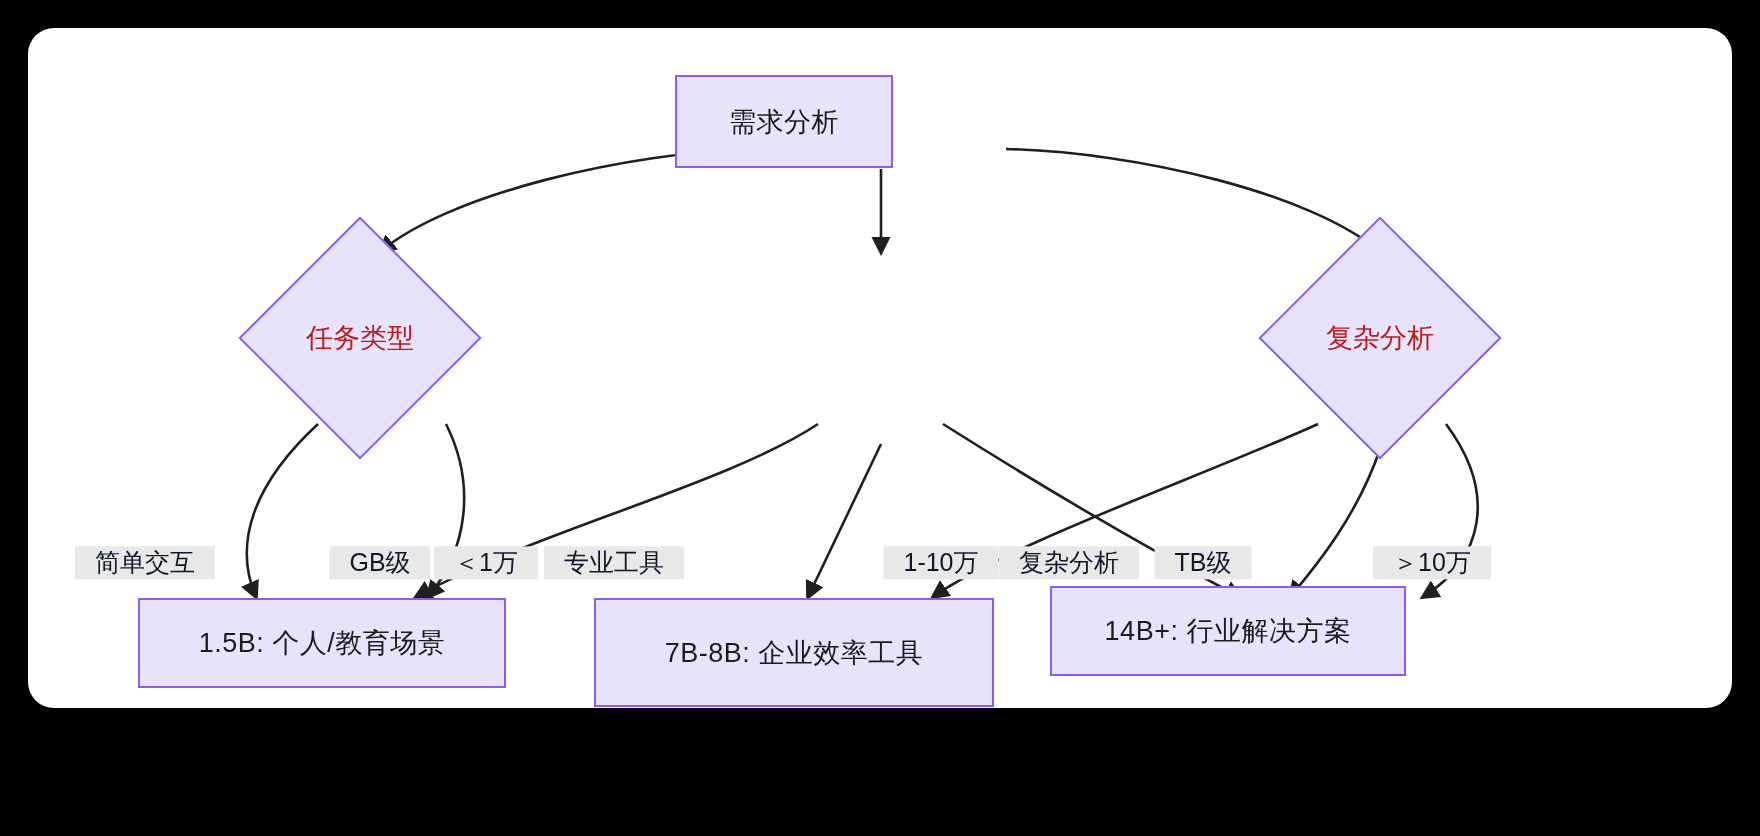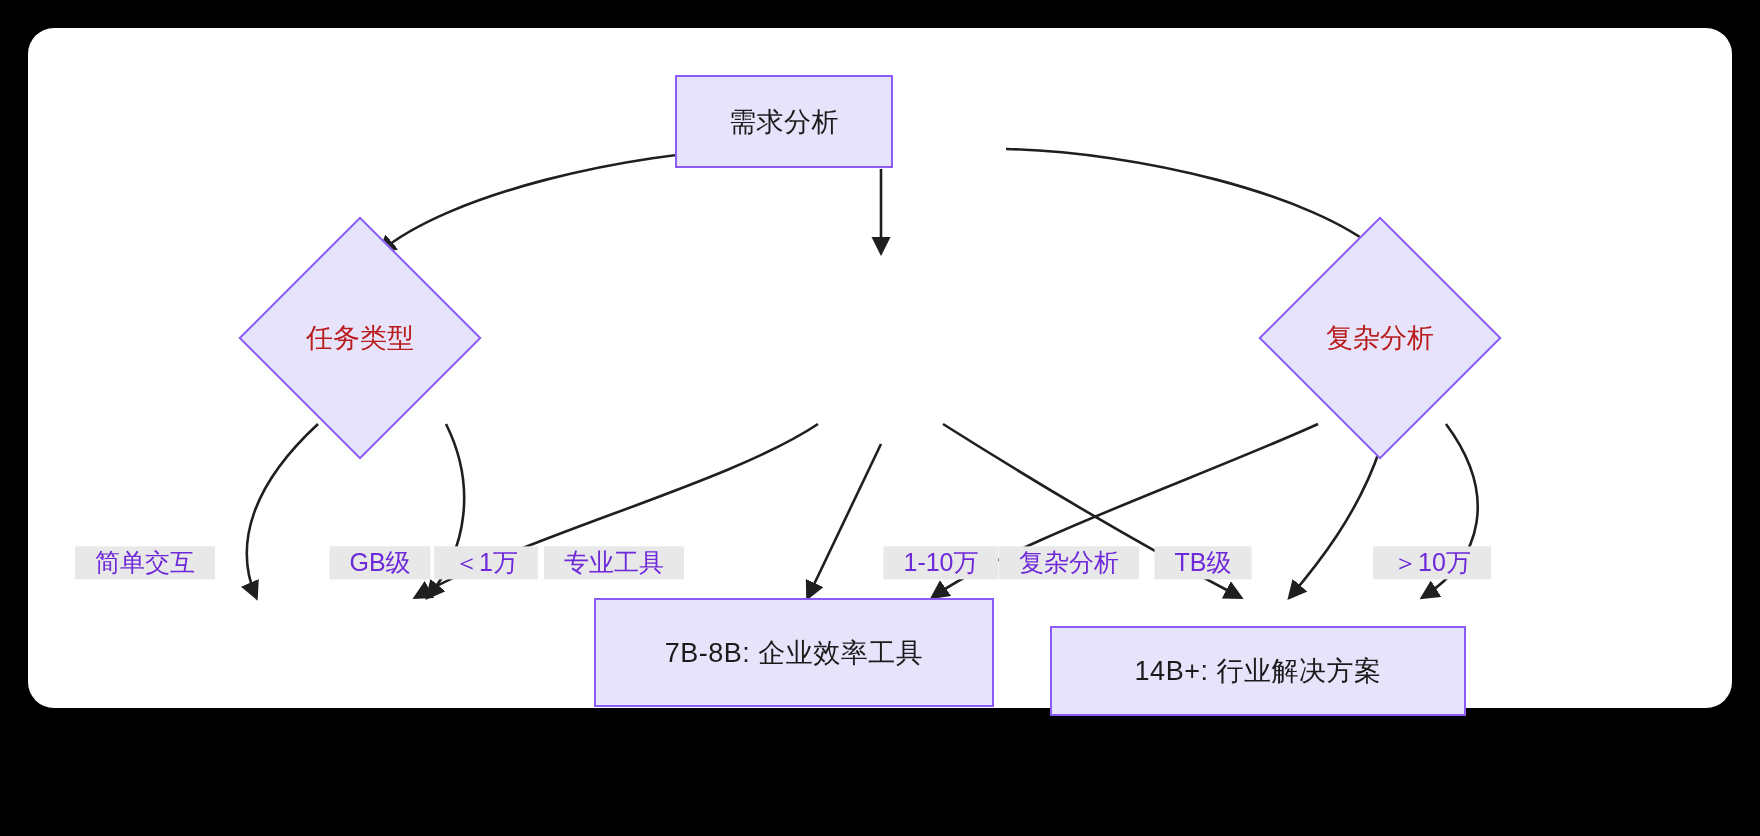--- a/index.html
+++ b/index.html
@@ -41,21 +41,21 @@
   }
   .diamond-label{
     position:absolute;left:0;top:0;width:100%;height:100%;
     display:flex;align-items:center;justify-content:center;
     font-size:27px;color:#b91c1c;white-space:nowrap;
   }
 
   .edge-label{
     position:absolute;
     background:#e8e8e8;
-    color:#6d28d9;
+    color:#0f172a;
     font-size:25px;
     padding:1px 20px;
     white-space:nowrap;
     transform:translate(-50%,-50%);
     line-height:1.25;
   }
 </style>
 </head>
 <body>
 
@@ -102,23 +102,26 @@
 
     <div class="edge-label" style="left:117px;top:519px;">简单交互</div>
     <div class="edge-label" style="left:352px;top:519px;">GB级</div>
     <div class="edge-label" style="left:458px;top:519px;">＜1万</div>
     <div class="edge-label" style="left:586px;top:519px;">专业工具</div>
     <div class="edge-label" style="left:913px;top:519px;">1-10万</div>
     <div class="edge-label" style="left:1041px;top:519px;">复杂分析</div>
     <div class="edge-label" style="left:1175px;top:519px;">TB级</div>
     <div class="edge-label" style="left:1404px;top:519px;">＞10万</div>
 
+    <div class="node rect-node" style="left:110px;top:554px;width:368px;height:90px;">
+      <span>1.5B: 个人/教育场景</span>
+    </div>
 
     <div class="node rect-node" style="left:566px;top:554px;width:400px;height:109px;">
       <span>7B-8B: 企业效率工具</span>
     </div>
 
-    <div class="node rect-node" style="left:1022px;top:582px;width:416px;height:90px;">
+    <div class="node rect-node" style="left:1022px;top:542px;width:356px;height:90px;">
       <span>14B+: 行业解决方案</span>
     </div>
 
   </div>
 </div>
 
 </body></html>

